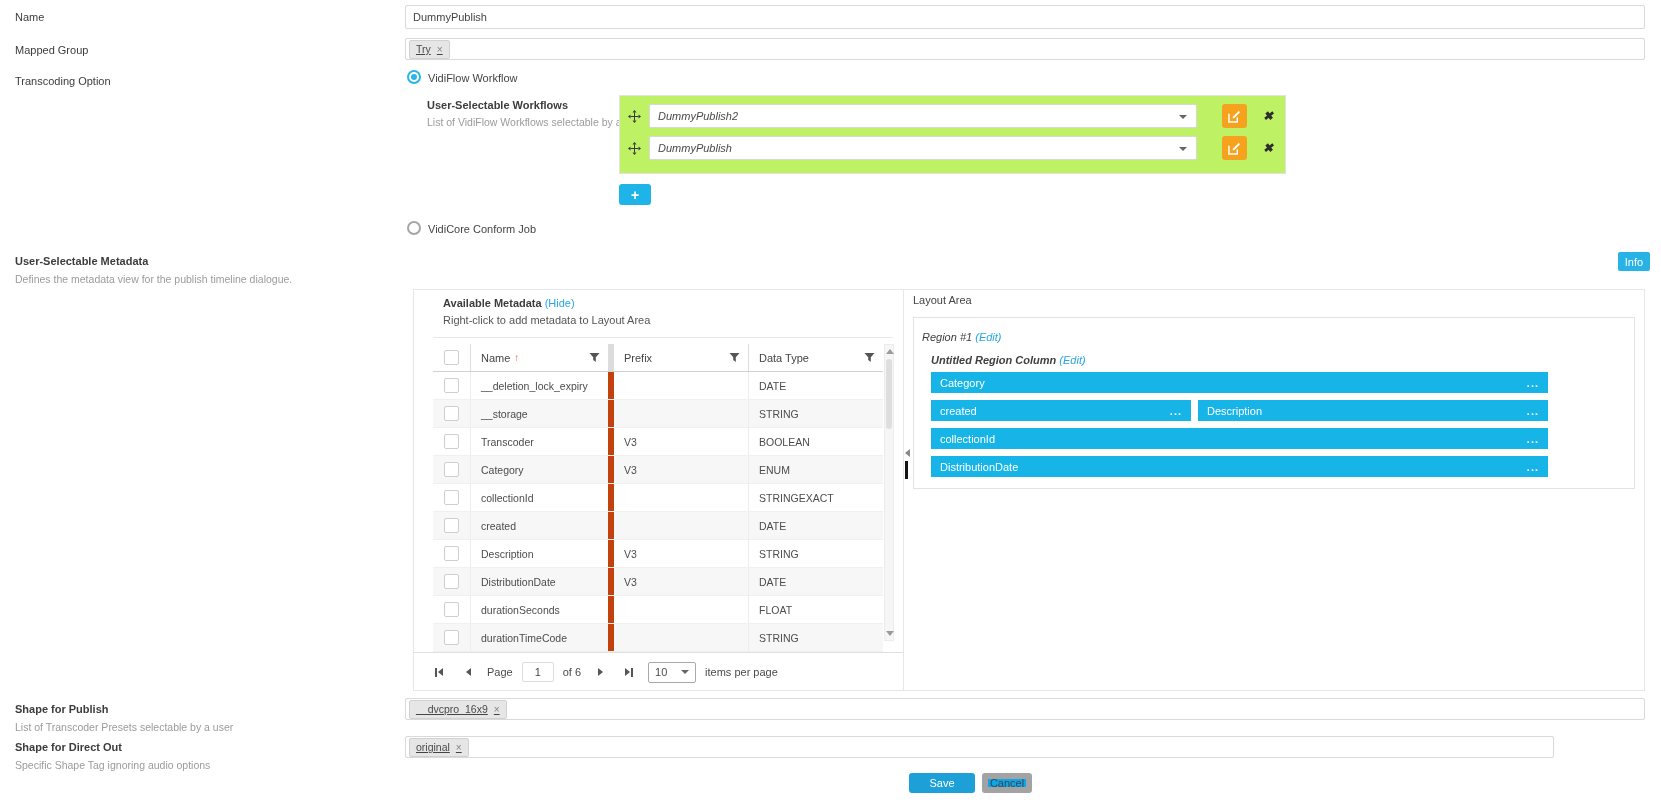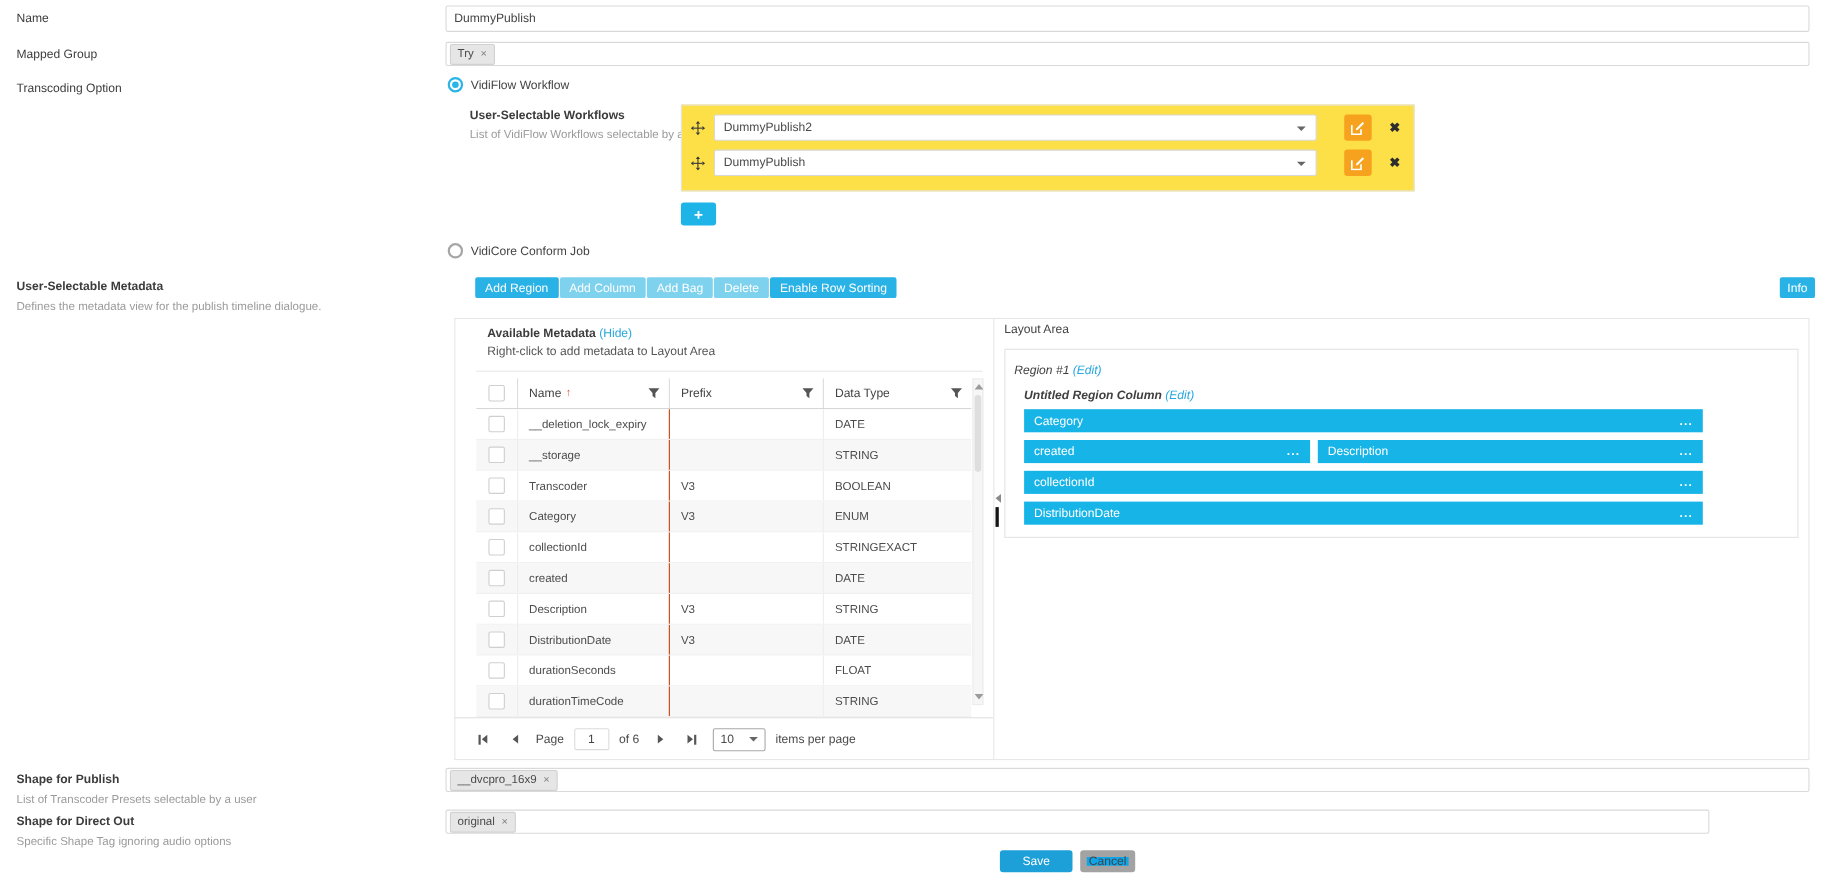--- a/index.html
+++ b/index.html
@@ -3,33 +3,33 @@
 <meta charset="utf-8">
 <style>
   html,body{margin:0;padding:0;background:#fff;}
   .screen{position:relative;width:1661px;height:811px;background:#fff;overflow:hidden;
           font-family:"Liberation Sans",sans-serif;font-size:11px;color:#444;}
   .lbl{position:absolute;color:#3c3c3c;font-size:11px;}
   .lbl.bold{font-weight:700;}
   .sub{position:absolute;color:#9b9b9b;font-size:10.5px;}
   .link{color:#28a7e0;cursor:pointer;}
   .input{position:absolute;border:1px solid #d9d9d9;border-radius:2px;background:#fff;
-         box-sizing:border-box;display:flex;align-items:center;padding-left:7px;color:#444;}
+         box-sizing:border-box;display:flex;align-items:center;padding-left:7px;color:#444;text-decoration:underline;}
   input.txt{position:absolute;border:1px solid #d9d9d9;border-radius:2px;background:#fff;
          box-sizing:border-box;padding:0 7px;color:#444;font:11px "Liberation Sans",sans-serif;outline:none;}
   .taginput{padding-left:3px;}
   .chip{display:inline-flex;align-items:center;gap:6px;height:17px;padding:0 6px;background:#e6e6e6;
         border:1px solid #d1d1d1;border-radius:2px;color:#4a4a4a;font-size:10.5px;}
   .chip .x{color:#828282;font-size:10px;cursor:pointer;}
   .radio{position:absolute;width:14px;height:14px;border-radius:50%;box-sizing:border-box;background:#fff;}
   .radio.sel{border:2px solid #2ab5e8;}
   .radio.sel::after{content:"";position:absolute;left:2px;top:2px;width:6px;height:6px;border-radius:50%;background:#2ab5e8;}
   .radio.unsel{border:2px solid #a6a6a6;}
   .rlabel{position:absolute;color:#444;}
-  .wfbox{position:absolute;border:1px solid #e3e3e3;background:#fde047;box-sizing:border-box;}
+  .wfbox{position:absolute;border:1px solid #e3e3e3;background:#bef264;box-sizing:border-box;font-style:italic;}
   .wfrow{display:flex;align-items:center;height:24px;margin:8px 0 0 8px;}
   .kselect{position:relative;width:548px;height:24px;margin-left:8px;border:1px solid #d8d8d8;border-radius:2px;
            background:#fff;box-sizing:border-box;display:flex;align-items:center;padding-left:8px;color:#4a4a4a;}
   .caret{width:0;height:0;border-left:4px solid transparent;border-right:4px solid transparent;border-top:4px solid #666;}
   .kselect .caret{position:absolute;right:9px;top:10px;}
   .editbtn{width:25px;height:24px;margin-left:25px;background:#f7a21e;border-radius:3px;
            display:flex;align-items:center;justify-content:center;cursor:pointer;}
   .delx{margin-left:16px;color:#2d2d2d;font-size:12px;font-weight:700;cursor:pointer;}
   .plusbtn{position:absolute;background:#1fb4e8;color:#fff;border-radius:3px;display:flex;align-items:center;
            justify-content:center;font-size:14px;font-weight:700;cursor:pointer;}
@@ -43,21 +43,21 @@
   .widget{position:absolute;left:413px;top:289px;width:1232px;height:402px;border:1px solid #e7e7e7;box-sizing:border-box;}
   .vline{position:absolute;background:#e7e7e7;}
   .hline{position:absolute;background:#e8e8e8;height:1px;}
   .table{position:absolute;left:433px;top:344px;width:450px;}
   .thead{display:flex;height:27px;align-items:center;border-bottom:1px solid #d2d2d2;color:#444;}
   .trow{display:flex;height:27px;align-items:flex-start;border-bottom:1px solid #f0f0f0;color:#4c4c4c;font-size:10.5px;background:#fff;}
   .trow.alt{background:#f7f7f7;}
   .c{box-sizing:border-box;display:flex;align-items:center;height:100%;}
   .c.chk{width:37px;justify-content:center;}
   .c.name{width:138px;padding:0 8px 0 10px;border-left:1px solid #ededed;}
-  .c.pre{width:140px;padding:0 8px 0 10px;border-left:1px solid #c2410c;}
+  .c.pre{width:140px;padding:0 8px 0 10px;border-left:6px solid #c2410c;}
   .c.typ{width:135px;padding:0 8px 0 10px;border-left:1px solid #ededed;}
   .thead .c{border-left-color:#dcdcdc;font-size:11px;}
   .checkbox{width:13px;height:13px;border:1px solid #cfcfcf;border-radius:2px;background:#fff;cursor:pointer;}
   .sort{color:#e0564f;margin-left:4px;font-size:10px;}
   .funnel{margin-left:auto;cursor:pointer;flex:none;}
   .sbar{position:absolute;left:884px;top:344px;width:10px;height:297px;background:#f6f6f6;border:1px solid #ececec;box-sizing:border-box;}
   .sbar .up,.sbar .dn{position:absolute;left:1px;width:0;height:0;border-left:4px solid transparent;border-right:4px solid transparent;}
   .sbar .up{top:4px;border-bottom:5px solid #9b9b9b;}
   .sbar .dn{bottom:4px;border-top:5px solid #9b9b9b;}
   .sbar .thumb{position:absolute;left:1px;top:14px;width:6px;height:70px;background:#dedede;border-radius:3px;}
@@ -154,27 +154,20 @@
     </div>
   </div>
   <div class="plusbtn" style="left:619px;top:184px;width:32px;height:21px">+</div>
 
   <div class="radio unsel" style="left:407px;top:221px"></div>
   <div class="rlabel" style="left:428px;top:223px">VidiCore Conform Job</div>
 
   <div class="lbl bold" style="left:15px;top:255px">User-Selectable Metadata</div>
   <div class="sub" style="left:15px;top:273px">Defines the metadata view for the publish timeline dialogue.</div>
 
-  <div class="toolbar">
-    <div class="tbtn primary">Add Region</div>
-    <div class="tbtn light">Add Column</div>
-    <div class="tbtn light">Add Bag</div>
-    <div class="tbtn light">Delete</div>
-    <div class="tbtn primary">Enable Row Sorting</div>
-  </div>
   <div class="infobtn">Info</div>
 
   <div class="widget"></div>
   <div class="vline" style="left:903px;top:290px;width:1px;height:400px"></div>
 
   <div class="lbl bold" style="left:443px;top:297px">
     <span>Available Metadata</span>
     <span class="link" style="font-weight:400">(Hide)</span>
   </div>
   <div class="lbl" style="left:443px;top:314px;color:#555">Right-click to add metadata to Layout Area</div>

